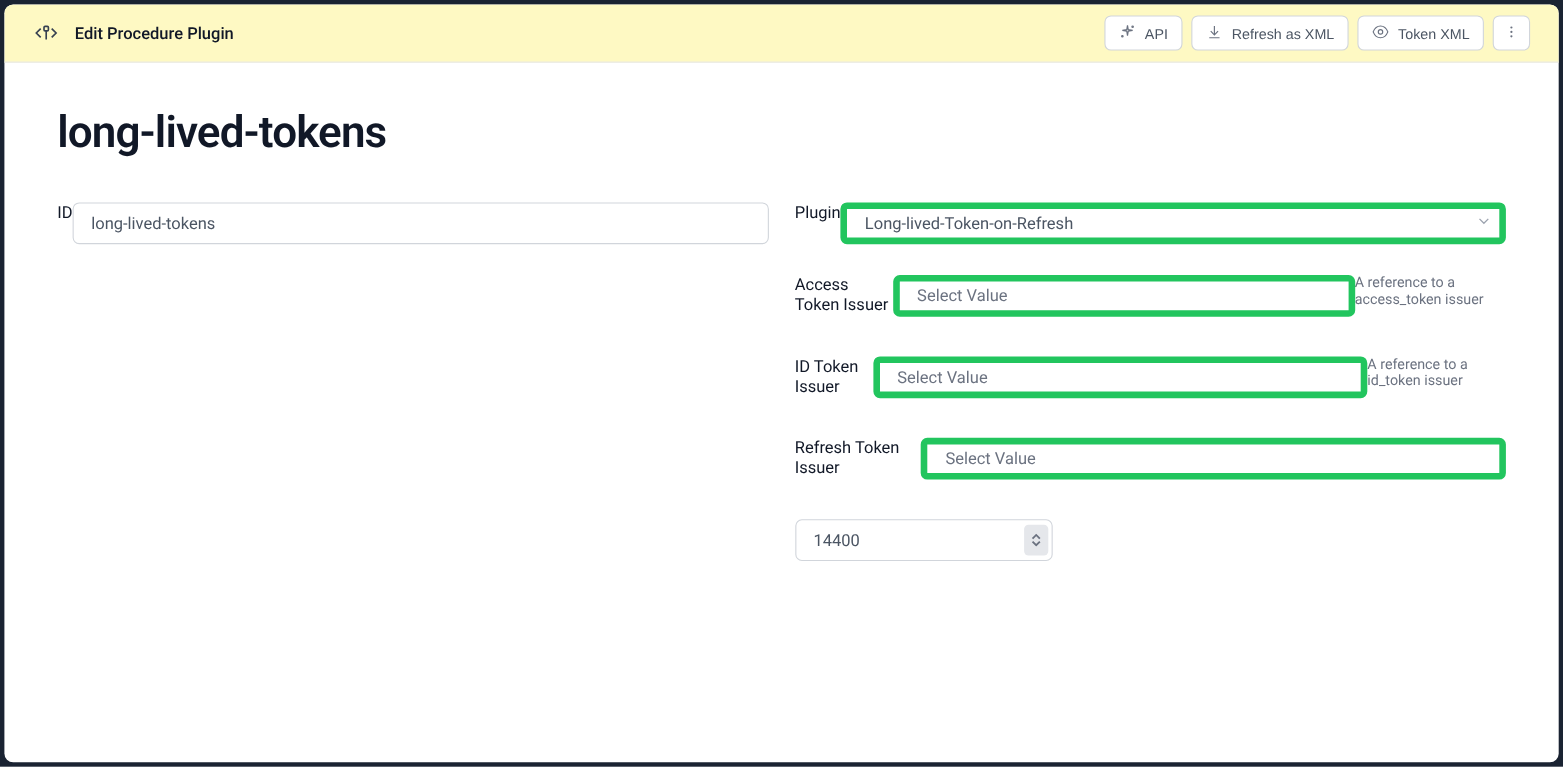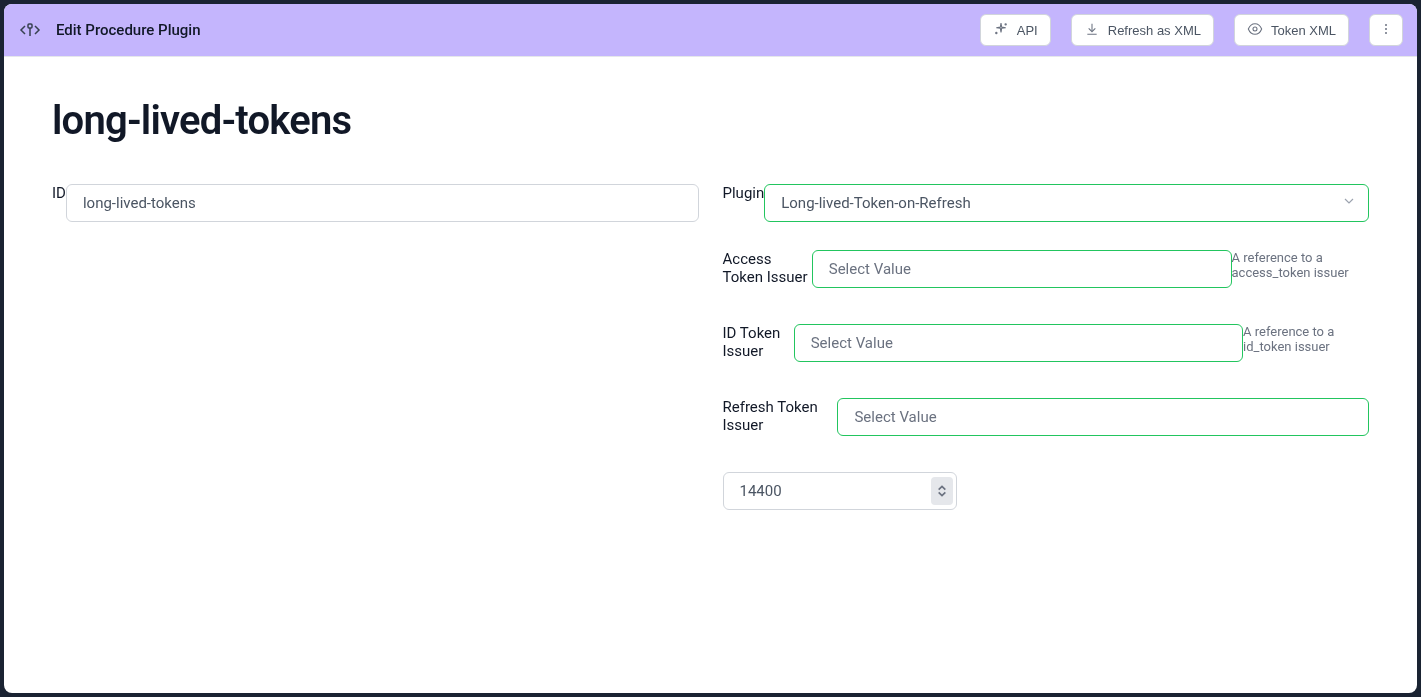--- a/index.html
+++ b/index.html
@@ -19,23 +19,23 @@
       border-radius: 8px;
       height: 689px;
       overflow: hidden;
       display: flex;
       flex-direction: column;
     }
     .header-bar {
       display: flex;
       align-items: center;
       justify-content: space-between;
-      padding: 10px 14px;
+      padding: 10px 26px;
       border-bottom: 1px solid #e5e7eb;
-      background: #c4b5fd;
+      background: #fef9c3;
     }
     .header-left {
       display: flex;
       align-items: center;
       gap: 14px;
     }
     .header-icon {
       width: 24px;
       height: 24px;
       display: flex;
@@ -50,21 +50,21 @@
       stroke-width: 1.5;
     }
     .header-title {
       font-size: 15px;
       font-weight: 500;
       color: #111827;
     }
     .header-right {
       display: flex;
       align-items: center;
-      gap: 20px;
+      gap: 8px;
     }
     .btn {
       display: inline-flex;
       align-items: center;
       gap: 8px;
       height: 32px;
       padding: 0 12px;
       border: 1px solid #d1d5db;
       border-radius: 6px;
       background: #fff;
@@ -128,21 +128,21 @@
     .text-input::placeholder {
       color: #9ca3af;
     }
     .select-wrap {
       position: relative;
       width: 100%;
     }
     .select-input {
       width: 100%;
       height: 38px;
-      border: 1px solid #22c55e;
+      border: 6px solid #22c55e;
       border-radius: 6px;
       padding: 0 40px 0 16px;
       font-size: 15px;
       color: #6b7280;
       background: #fff;
       display: flex;
       align-items: center;
       cursor: pointer;
     }
     .select-input.has-value {

